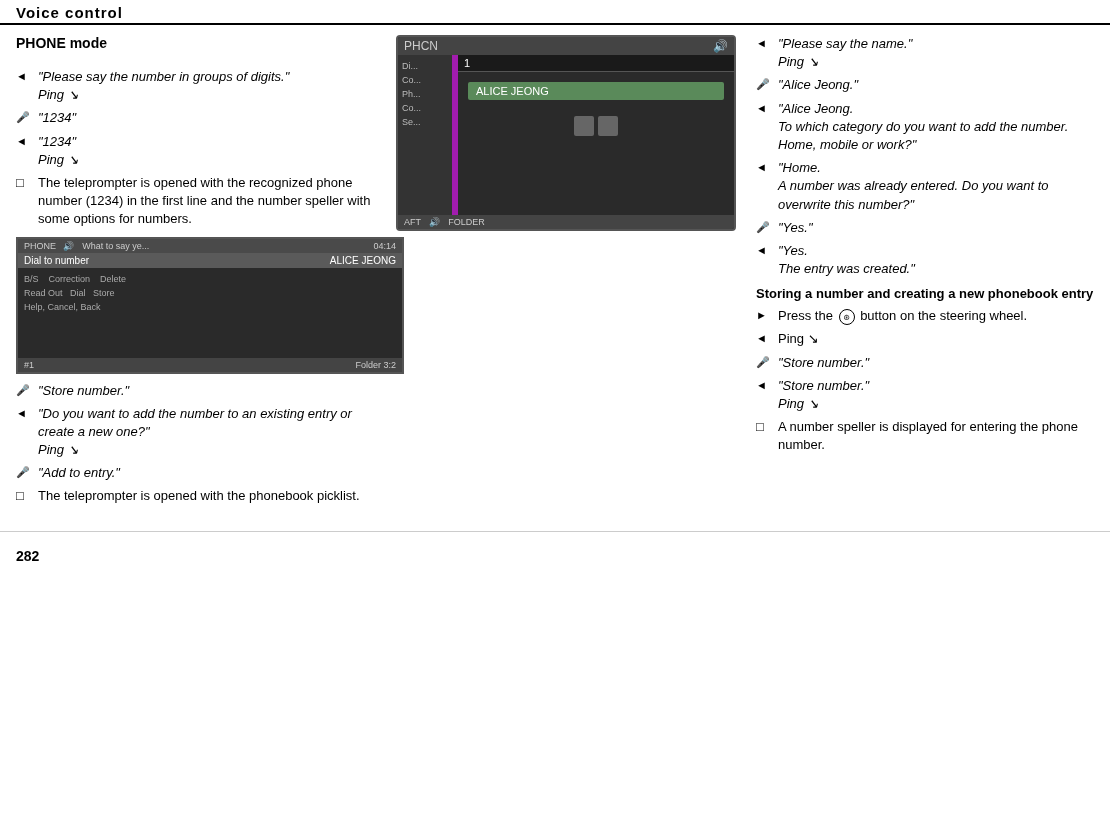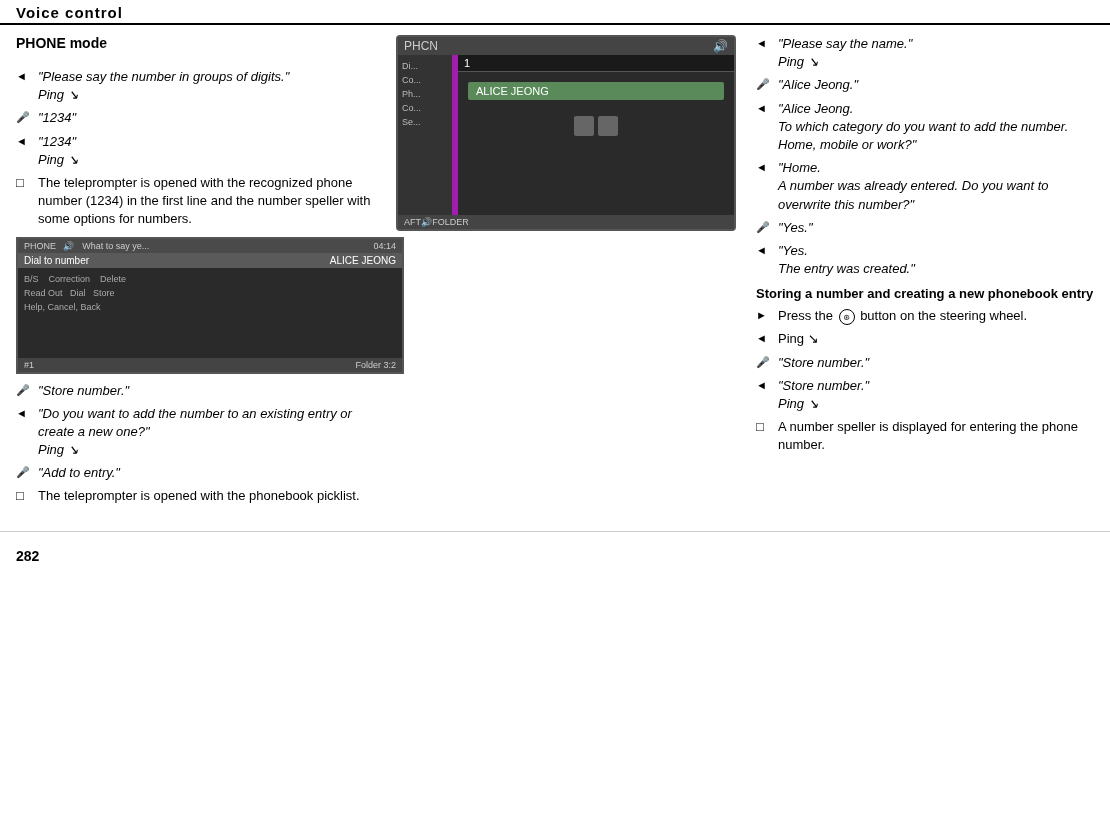--- a/index.html
+++ b/index.html
@@ -168,20 +168,21 @@
       border-radius: 2px;
       margin: 2px;
     }
 
     .phone-bottom-bar {
       background: #444;
       color: #ccc;
       font-size: 9px;
       padding: 2px 6px;
       display: flex;
+      gap: 8px;
     }
 
     
     .phone-screen-bottom {
       width: 388px;
       background: #222;
       border: 2px solid #555;
       border-radius: 0;
       overflow: hidden;
     }

